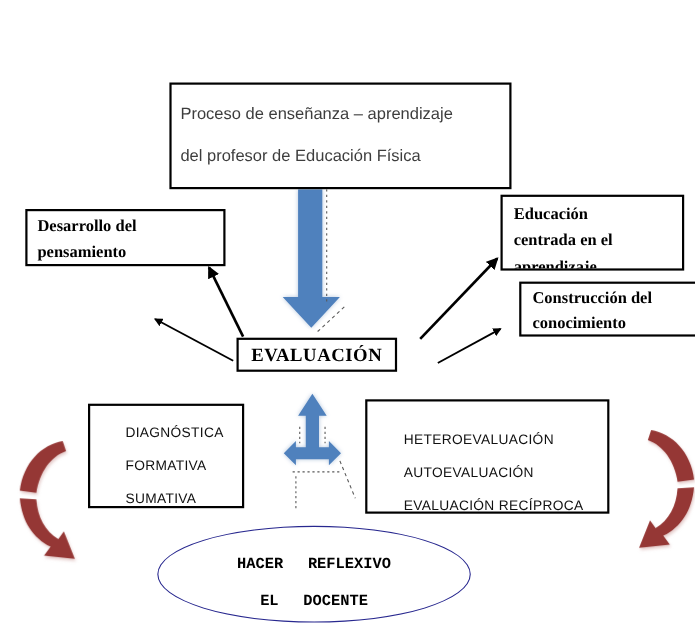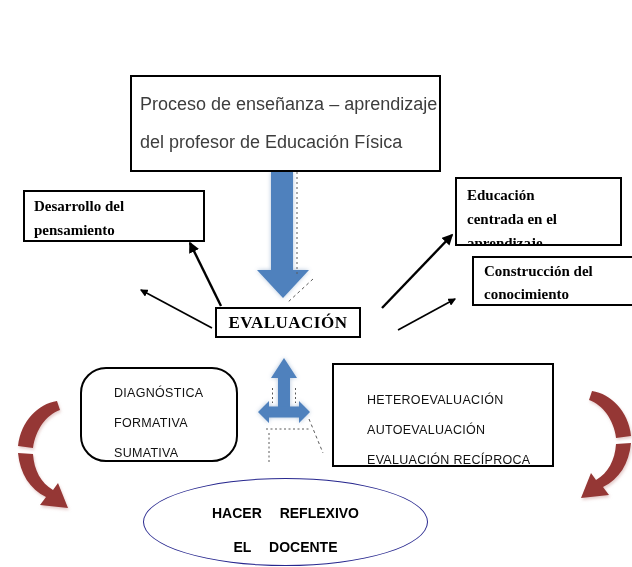--- a/index.html
+++ b/index.html
@@ -17,50 +17,50 @@
     box-sizing:border-box;
     color:#000;
   }
   .serifbox{
     font-family:"Liberation Serif", serif;
     font-weight:bold;
     font-size:15px;
   }
   .serifbox .ln{display:block;}
   #process-box{
-    left:130px;top:75px;width:311px;height:97px;
+    left:154px;top:75px;width:311px;height:97px;
     border-width:2px;
-    font-size:18px;color:#3d3d3d;
+    font-size:15px;color:#3d3d3d;
     padding:8px 6px 12px 8px;
   }
   #process-box .ln{display:block;line-height:38px;white-space:nowrap;}
   #box-desarrollo{left:23px;top:190px;width:182px;height:52px;padding:2px 6px 0 9px;line-height:24px;}
   #box-actitudes{left:2px;top:248px;width:113px;height:64px;padding:4px 6px 0 9px;line-height:28px;}
   #box-educacion{left:455px;top:177px;width:167px;height:69px;padding:4px 6px 0 10px;line-height:24px;overflow:hidden;}
   #box-construccion{left:472px;top:256px;width:166px;height:50px;padding:2px 4px 0 10px;line-height:23px;}
   #box-evaluacion{
     left:215px;top:307px;width:146px;height:31px;
     font-family:"Liberation Serif", serif;font-weight:bold;font-size:17px;
     letter-spacing:.5px;text-align:center;line-height:28px;
   }
   .capsbox{
     font-size:12.5px;color:#111;letter-spacing:.3px;font-weight:500;
   }
-  #box-tipos{left:80px;top:367px;width:158px;height:95px;padding:9px 0 0 32px;border-radius:26px;}
+  #box-tipos{left:80px;top:367px;width:142px;height:95px;padding:9px 0 0 32px;}
   #box-agentes{left:332px;top:363px;width:222px;height:104px;padding:20px 0 0 33px;}
   .capsbox .ln{display:block;line-height:30px;white-space:nowrap;}
   #ellipse{
     position:absolute;left:143px;top:478px;width:285px;height:88px;
     border:1.5px solid #28288f;border-radius:50%;
     box-sizing:border-box;background:#fff;
     text-align:center;color:#000;
     font-weight:bold;font-size:14px;word-spacing:14px;
     padding-top:17px;
   }
-  #ellipse .ln{display:block;line-height:34px;}
+  #ellipse .ln{display:block;line-height:34px;font-family:Liberation Mono, monospace;}
   svg.layer{position:absolute;left:0;top:0;pointer-events:none;}
   #blue-arrows{filter:drop-shadow(0 0 2px rgba(170,190,215,.9));}
   #red-arrows{filter:drop-shadow(1px 2px 1.5px rgba(205,160,158,.55));}
 </style>
 </head>
 <body>
 
 <div id="canvas">
 
   <svg class="layer" width="632" height="567" viewBox="0 0 632 567">

